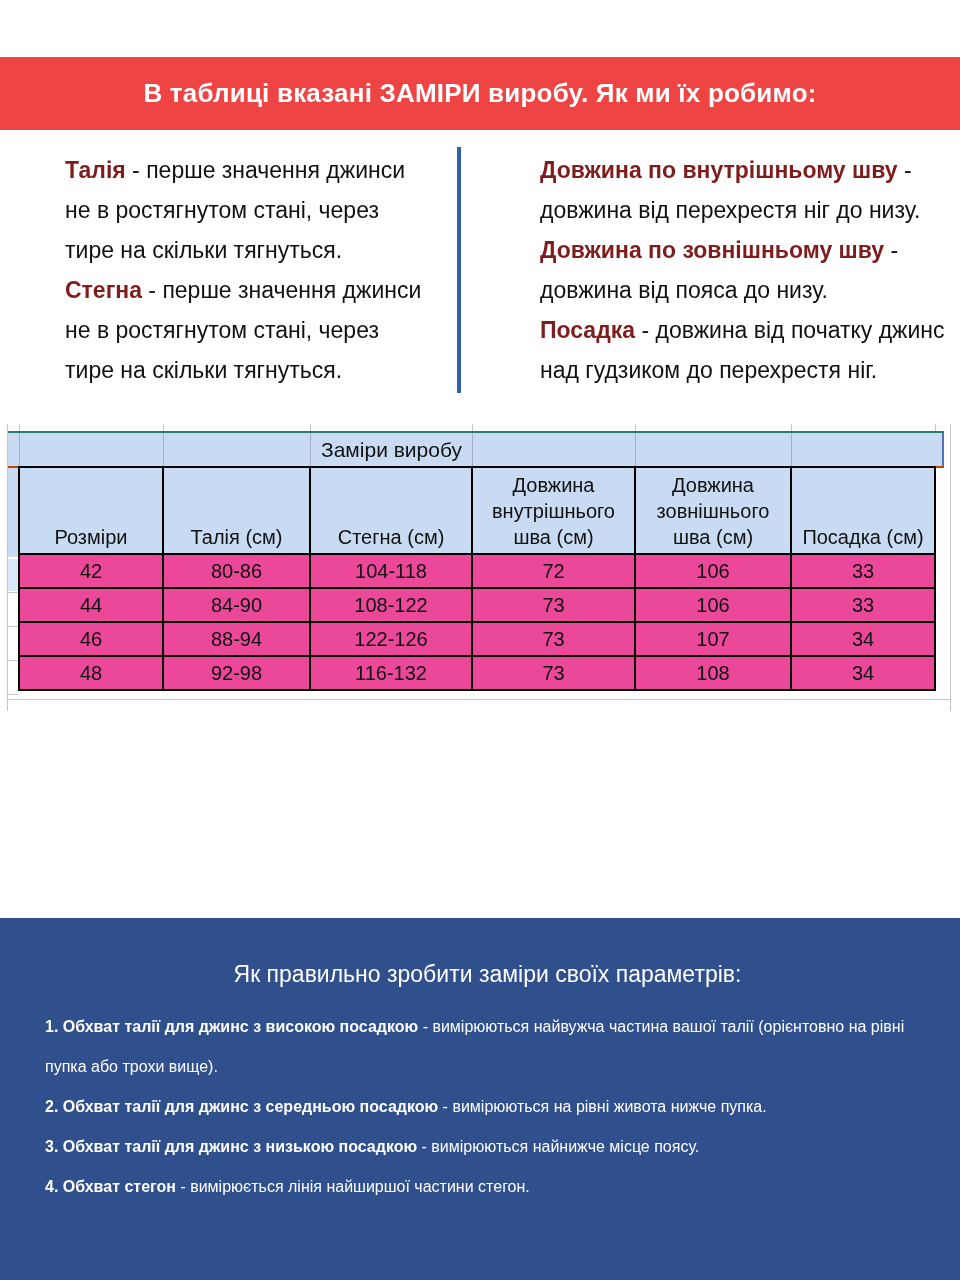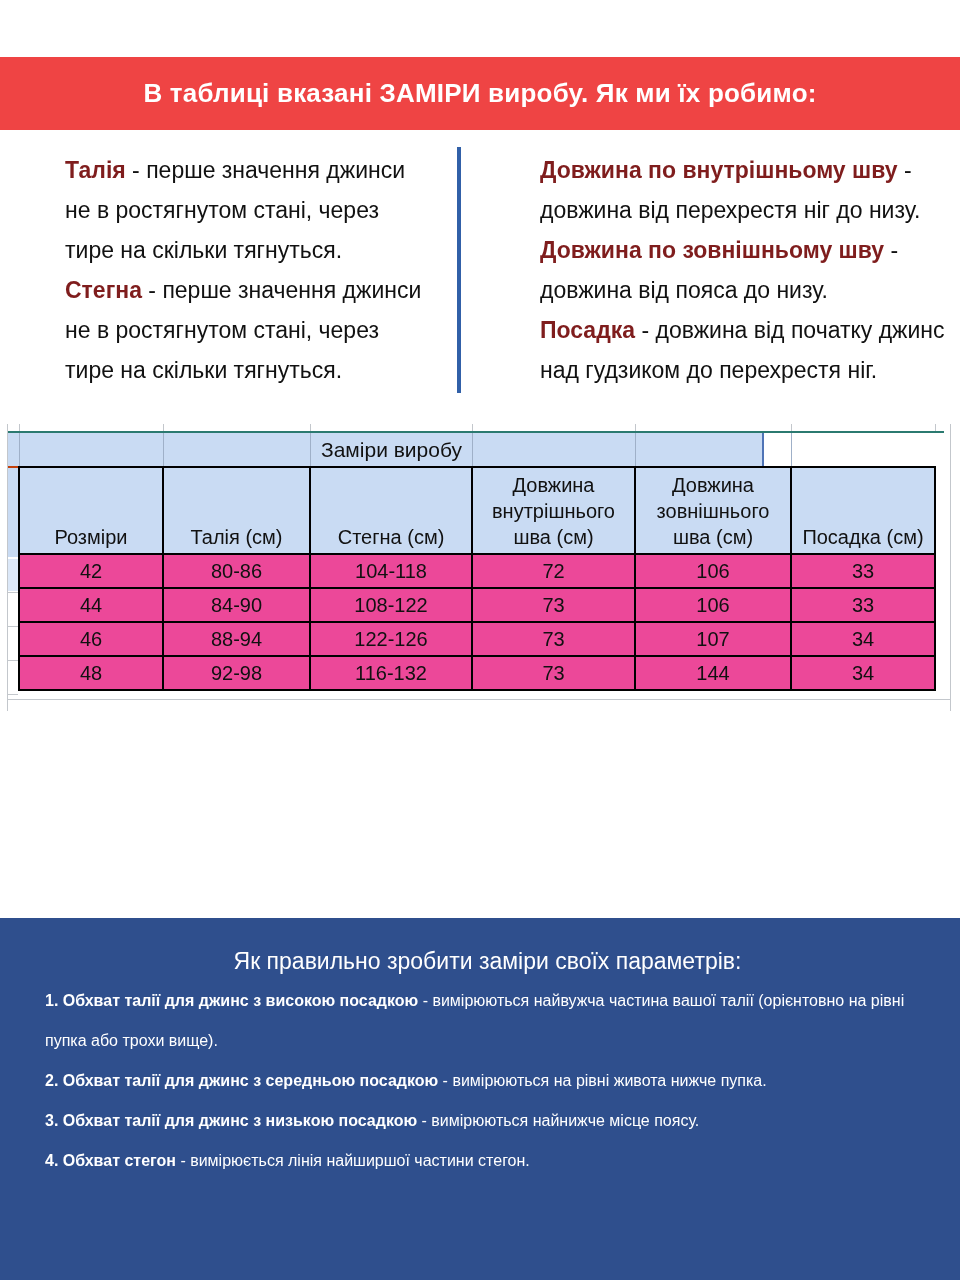--- a/index.html
+++ b/index.html
@@ -30,22 +30,22 @@
   .term{color:#7f1d1d;font-weight:bold;}
   .defs-divider{
     position:absolute;left:457px;top:147px;width:4px;height:246px;
     background:#3160a8;
   }
   
   .grid-v{position:absolute;width:1px;background:#c3c7cc;}
   .grid-h{position:absolute;height:1px;background:#c3c7cc;}
   .teal-line{position:absolute;left:8px;top:431px;width:936px;height:2px;background:#2b7a70;}
   .merged-row{
-    position:absolute;left:8px;top:433px;width:756px;height:33px;
-    background:#c9dbf3;border-bottom:8px solid #c2410c;box-sizing:content-box;
+    position:absolute;left:8px;top:433px;width:936px;height:33px;
+    background:#c9dbf3;border-bottom:2px solid #c2410c;box-sizing:content-box;
   }
   .merged-row .vdiv{position:absolute;top:0;width:1px;height:33px;background:#9fb0c8;}
   .merged-row .right-blue{position:absolute;top:0;right:0;width:2px;height:33px;background:#4f74b6;}
   .merged-label{
     position:absolute;left:302px;top:0;width:163px;height:33px;
     display:flex;align-items:center;justify-content:center;
     font-size:21px;color:#111;
   }
   .sliver-h{position:absolute;left:8px;top:468px;width:10px;height:89px;background:#c9dbf3;}
   .sliver-r1{position:absolute;left:8px;top:559px;width:10px;height:32px;background:#dce8f8;}
@@ -65,21 +65,21 @@
     display:flex;align-items:center;justify-content:center;
     font-size:20px;color:#111;
   }
   
   .bottom-panel{
     position:absolute;left:0;top:918px;width:960px;height:362px;
     background:#2f4f8d;color:#ffffff;box-sizing:border-box;
     padding:23px 30px 0 45px;
   }
   .bottom-title{
-    text-align:center;font-size:23px;line-height:40px;margin:0;
+    text-align:center;font-size:23px;line-height:40px;margin:13px;
   }
   .bottom-item{margin:0;font-size:16px;line-height:40px;}
   .bottom-item .b{font-weight:bold;}
 </style>
 </head>
 <body>
 
 <div class="top-banner">
   <span>В таблиці вказані ЗАМІРИ виробу. Як ми їх робимо:</span>
 </div>
@@ -150,21 +150,21 @@
   <div class="dcell">88-94</div>
   <div class="dcell">122-126</div>
   <div class="dcell">73</div>
   <div class="dcell">107</div>
   <div class="dcell">34</div>
 
   <div class="dcell">48</div>
   <div class="dcell">92-98</div>
   <div class="dcell">116-132</div>
   <div class="dcell">73</div>
-  <div class="dcell">144</div>
+  <div class="dcell">108</div>
   <div class="dcell">34</div>
 </div>
 
 <div class="bottom-panel">
   <p class="bottom-title">Як правильно зробити заміри своїх параметрів:</p>
   <p class="bottom-item"><span class="b">1. Обхват талії для джинс з високою посадкою</span><span> - вимірюються найвужча частина вашої талії (орієнтовно на рівні пупка або трохи вище).</span></p>
   <p class="bottom-item"><span class="b">2. Обхват талії для джинс з середньою посадкою</span><span> - вимірюються на рівні живота нижче пупка.</span></p>
   <p class="bottom-item"><span class="b">3. Обхват талії для джинс з низькою посадкою</span><span> - вимірюються найнижче місце поясу.</span></p>
   <p class="bottom-item"><span class="b">4. Обхват стегон</span><span> - вимірюється лінія найширшої частини стегон.</span></p>
 </div>

